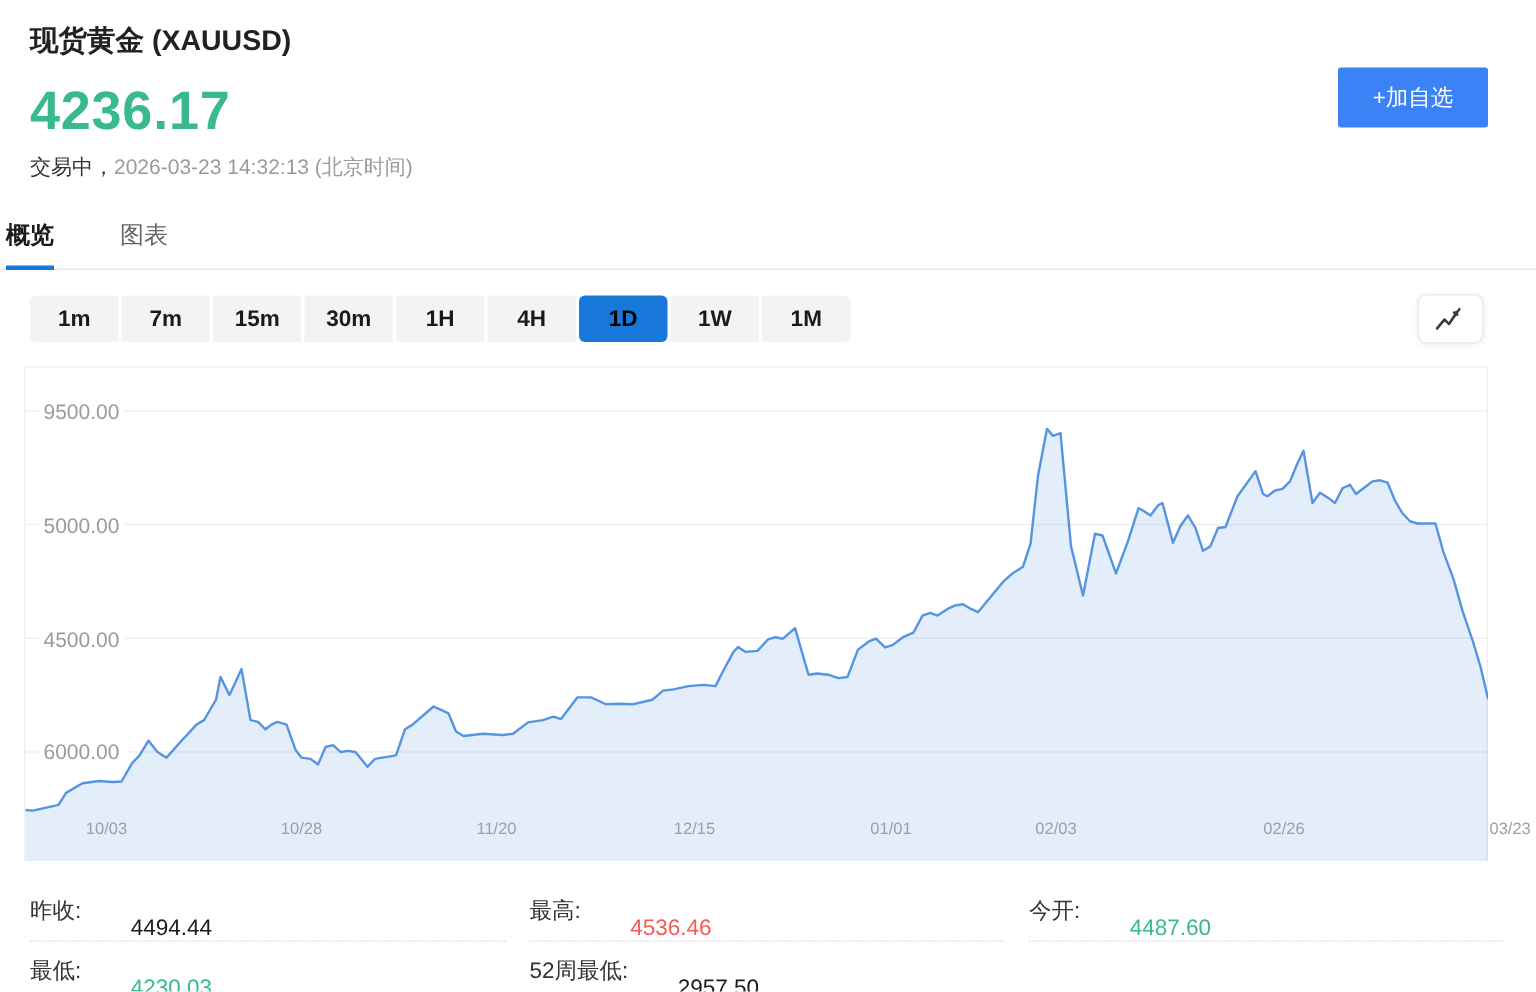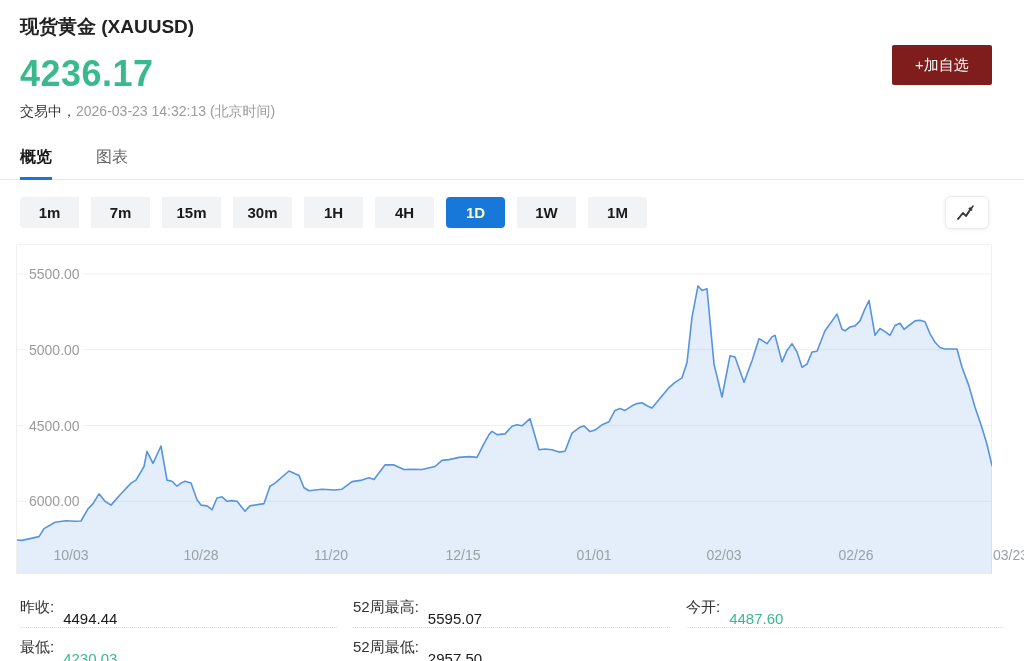--- a/index.html
+++ b/index.html
@@ -15,71 +15,71 @@
   .change { font-size:19px; font-weight:400; }
   .status { margin:8px 0 0 20px; font-size:14px; }
   .status .prefix { color:#333; }
   .status .time { color:#9b9b9b; }
   .add-btn {
     position:absolute; top:45px; right:32px; width:100px; height:40px;
     border:none; border-radius:2px; color:#fff; font-size:15px; cursor:pointer;
     font-family:inherit; display:flex; align-items:center; justify-content:center;
   }
   
-  .tabs { margin-top:26px; padding-left:20px; border-bottom:1px solid #e7e7e7; display:flex; gap:44px; }
+  .tabs { margin-top:26px; padding-left:4px; border-bottom:1px solid #e7e7e7; display:flex; gap:44px; }
   .tab { font-size:16px; padding-bottom:11px; cursor:pointer; position:relative; }
   .tab.active { font-weight:700; color:#1a1a1a; }
   .tab.active::after { content:""; position:absolute; left:0; right:0; bottom:-1px; height:3px; background:#1778d9; }
   .tab.inactive { color:#666; }
   
   .interval-row { margin:16px 35px 0 20px; display:flex; align-items:center; }
-  .segments { display:flex; gap:12px; }
+  .segments { display:flex; gap:2px; }
   .seg {
     width:59px; height:31px; line-height:31px; text-align:center; background:#f2f3f5;
     font-size:15px; font-weight:600; color:#1a1a1a; cursor:pointer; user-select:none;
   }
   .seg:first-child { border-radius:4px 0 0 4px; }
   .seg:last-child { border-radius:0 4px 4px 0; }
-  .seg.active { background:#1778d9; color:#fef9c3; border-radius:4px; }
+  .seg.active { background:#1778d9; color:#000000; border-radius:4px; }
   .chart-type-btn {
     margin-left:auto; width:44px; height:33px; background:#fff; cursor:pointer;
     border:1px solid #ebebeb; border-radius:6px; box-shadow:0 1px 4px rgba(0,0,0,0.07);
     display:flex; align-items:center; justify-content:center;
   }
   
   .chart-wrap {
     margin:15px 0 0 16px; width:976px; height:330px; position:relative;
     border-top:1px solid #f0f0f0; border-left:1px solid #f0f0f0; border-right:1px solid #f0f0f0;
   }
   .chart-wrap svg { position:absolute; top:0; left:0; }
   .y-label {
     position:absolute; left:9px; font-size:14px; color:#9b9b9b;
     background:#fff; padding:0 3px; line-height:18px; z-index:2;
   }
-  .x-label { position:absolute; top:302px; font-size:14px; color:#9aa0a6; white-space:nowrap; z-index:2;text-align:center; }
+  .x-label { position:absolute; top:302px; font-size:11px; color:#9aa0a6; white-space:nowrap; z-index:2;text-align:center; }
   
   .stats { margin:14px 21px 0 20px; display:grid; grid-template-columns:1fr 1fr 1fr; column-gap:16px; }
-  .stat-cell { display:flex; align-items:center; height:40px; border-bottom:1px dotted #dcdcdc; font-size:15px; }
+  .stat-cell { display:flex; align-items:center; height:40px; border-bottom:1px dotted #dcdcdc; font-size:15px;gap:24px; }
   .stat-label { color:#333; margin-right:9px; }
   .stat-value { font-weight:400;margin-top:22px; }
 </style>
 </head>
 <body>
 
 <div class="title">现货黄金 (XAUUSD)</div>
 
 <div class="price-row">
   <span class="price" style="color: rgb(58, 186, 140);">4236.17</span>
 </div>
 
 <div class="status">
   <span class="prefix">交易中，</span><span class="time">2026-03-23 14:32:13 (北京时间)</span>
 </div>
 
-<button class="add-btn" style="background: #7f1d1d;">+加自选</button>
+<button class="add-btn" style="background: #3b82f6;">+加自选</button>
 
 <div class="tabs">
   <div class="tab active">概览</div>
   <div class="tab inactive">图表</div>
 </div>
 
 <div class="interval-row">
   <div class="segments">
     <div class="seg">1m</div>
     <div class="seg">7m</div>
@@ -102,43 +102,43 @@
 <div class="chart-wrap">
   <svg id="chartSvg" width="975" height="330" viewBox="0 0 975 330">
       <line x1="0" x2="975" y1="29.0" y2="29.0" stroke="#efefef" stroke-width="1"></line>
       <line x1="0" x2="975" y1="104.7" y2="104.7" stroke="#efefef" stroke-width="1"></line>
       <line x1="0" x2="975" y1="180.5" y2="180.5" stroke="#efefef" stroke-width="1"></line>
       <line x1="0" x2="975" y1="256.3" y2="256.3" stroke="#efefef" stroke-width="1"></line>
       <polygon points="0,329 0,295.0 5,295.4 22,291.6 27,283.6 38,277.2 49,275.7 58,276.3 64,276.0 71,263.9 76,258.6 82,248.8 88,256.3 94,260.1 104,248.8 114,238.1 119,235.1 127,221.5 130,206.3 136,218.4 144,201.0 150,235.1 155,236.2 160,241.2 164,238.1 168,236.2 174,238.1 180,254.8 184,260.1 190,260.9 195,264.7 200,253.0 205,251.8 210,256.3 215,255.6 220,256.3 228,266.2 233,260.9 242,259.4 247,258.6 253,241.2 258,238.1 272,226.0 277,228.3 282,230.6 287,242.7 292,245.7 298,245.0 305,244.2 318,245.0 325,244.2 335,236.6 345,235.1 352,232.8 357,234.4 368,219.9 377,219.9 387,224.5 395,224.2 405,224.5 418,221.5 425,215.4 432,214.6 442,212.4 452,211.6 460,212.4 467,198.7 472,189.6 475,186.3 480,189.6 488,188.9 495,181.3 500,179.8 505,180.8 513,173.7 522,204.8 528,204.0 535,204.8 542,207.1 548,206.3 555,188.1 562,182.8 567,180.8 573,186.6 578,185.1 585,179.8 592,176.7 598,165.4 603,163.6 608,165.4 615,160.8 620,158.6 625,157.8 630,160.8 635,163.1 645,151.0 652,142.6 658,137.3 665,132.8 670,117.6 675,72.2 681,40.9 685,45.6 690,43.7 697,119.1 705,152.0 713,110.8 718,112.0 727,137.3 735,115.8 742,93.8 745,95.3 750,98.7 755,91.9 758,90.3 765,116.9 770,105.5 775,98.7 780,107.0 785,122.2 790,119.1 795,107.0 800,106.3 808,85.8 820,69.1 825,84.3 828,85.8 833,82.0 838,80.9 843,75.9 848,63.8 852,55.5 858,90.3 863,83.5 868,86.6 873,90.3 878,80.5 883,78.2 887,84.3 892,80.5 898,75.9 903,75.2 908,76.7 913,88.8 918,97.2 923,102.5 928,104.0 933,104.0 940,104.0 945,122.2 952,141.1 958,162.3 965,182.8 970,199.5 975,220.6 975,329" fill="rgba(85,148,224,0.16)" stroke="none"></polygon>
       <polyline points="0,295.0 5,295.4 22,291.6 27,283.6 38,277.2 49,275.7 58,276.3 64,276.0 71,263.9 76,258.6 82,248.8 88,256.3 94,260.1 104,248.8 114,238.1 119,235.1 127,221.5 130,206.3 136,218.4 144,201.0 150,235.1 155,236.2 160,241.2 164,238.1 168,236.2 174,238.1 180,254.8 184,260.1 190,260.9 195,264.7 200,253.0 205,251.8 210,256.3 215,255.6 220,256.3 228,266.2 233,260.9 242,259.4 247,258.6 253,241.2 258,238.1 272,226.0 277,228.3 282,230.6 287,242.7 292,245.7 298,245.0 305,244.2 318,245.0 325,244.2 335,236.6 345,235.1 352,232.8 357,234.4 368,219.9 377,219.9 387,224.5 395,224.2 405,224.5 418,221.5 425,215.4 432,214.6 442,212.4 452,211.6 460,212.4 467,198.7 472,189.6 475,186.3 480,189.6 488,188.9 495,181.3 500,179.8 505,180.8 513,173.7 522,204.8 528,204.0 535,204.8 542,207.1 548,206.3 555,188.1 562,182.8 567,180.8 573,186.6 578,185.1 585,179.8 592,176.7 598,165.4 603,163.6 608,165.4 615,160.8 620,158.6 625,157.8 630,160.8 635,163.1 645,151.0 652,142.6 658,137.3 665,132.8 670,117.6 675,72.2 681,40.9 685,45.6 690,43.7 697,119.1 705,152.0 713,110.8 718,112.0 727,137.3 735,115.8 742,93.8 745,95.3 750,98.7 755,91.9 758,90.3 765,116.9 770,105.5 775,98.7 780,107.0 785,122.2 790,119.1 795,107.0 800,106.3 808,85.8 820,69.1 825,84.3 828,85.8 833,82.0 838,80.9 843,75.9 848,63.8 852,55.5 858,90.3 863,83.5 868,86.6 873,90.3 878,80.5 883,78.2 887,84.3 892,80.5 898,75.9 903,75.2 908,76.7 913,88.8 918,97.2 923,102.5 928,104.0 933,104.0 940,104.0 945,122.2 952,141.1 958,162.3 965,182.8 970,199.5 975,220.6" fill="none" stroke="#5694e2" stroke-width="1.6" stroke-linejoin="round" stroke-linecap="round"></polyline>
     </svg>
   <div id="chartLabels">
-      <div class="y-label" style="top: 20px;">5500.00</div>
+      <div class="y-label" style="top: 20px;">9500.00</div>
       <div class="y-label" style="top: 96px;">5000.00</div>
       <div class="y-label" style="top: 172px;">4500.00</div>
       <div class="y-label" style="top: 247px;">6000.00</div>
       <div class="x-label" style="left: 54px; transform: translateX(-50%);">10/03</div>
       <div class="x-label" style="left: 184px; transform: translateX(-50%);">10/28</div>
       <div class="x-label" style="left: 314px; transform: translateX(-50%);">11/20</div>
       <div class="x-label" style="left: 446px; transform: translateX(-50%);">12/15</div>
       <div class="x-label" style="left: 577px; transform: translateX(-50%);">01/01</div>
-      <div class="x-label" style="left: 707px; transform: translateX(-50%);">02/03</div>
+      <div class="x-label" style="left: 687px; transform: translateX(-50%);">02/03</div>
       <div class="x-label" style="left: 839px; transform: translateX(-50%);">02/26</div>
       <div class="x-label" style="left: 976px;">03/23</div>
     </div>
 </div>
 
 <div class="stats">
   <div class="stat-cell">
     <span class="stat-label">昨收:</span>
     <span class="stat-value" style="color: rgb(26, 26, 26);">4494.44</span>
   </div>
   <div class="stat-cell">
-    <span class="stat-label">52周最高:</span>
-    <span class="stat-value" style="color: rgb(26, 26, 26);">5595.07</span>
+    <span class="stat-label">最高:</span>
+    <span class="stat-value" style="color: rgb(248, 90, 84);">4536.46</span>
   </div>
   <div class="stat-cell">
     <span class="stat-label">今开:</span>
     <span class="stat-value" style="color: rgb(58, 186, 140);">4487.60</span>
   </div>
   <div class="stat-cell">
     <span class="stat-label">最低:</span>
     <span class="stat-value" style="color: rgb(58, 186, 140);">4230.03</span>
   </div>
   <div class="stat-cell">

